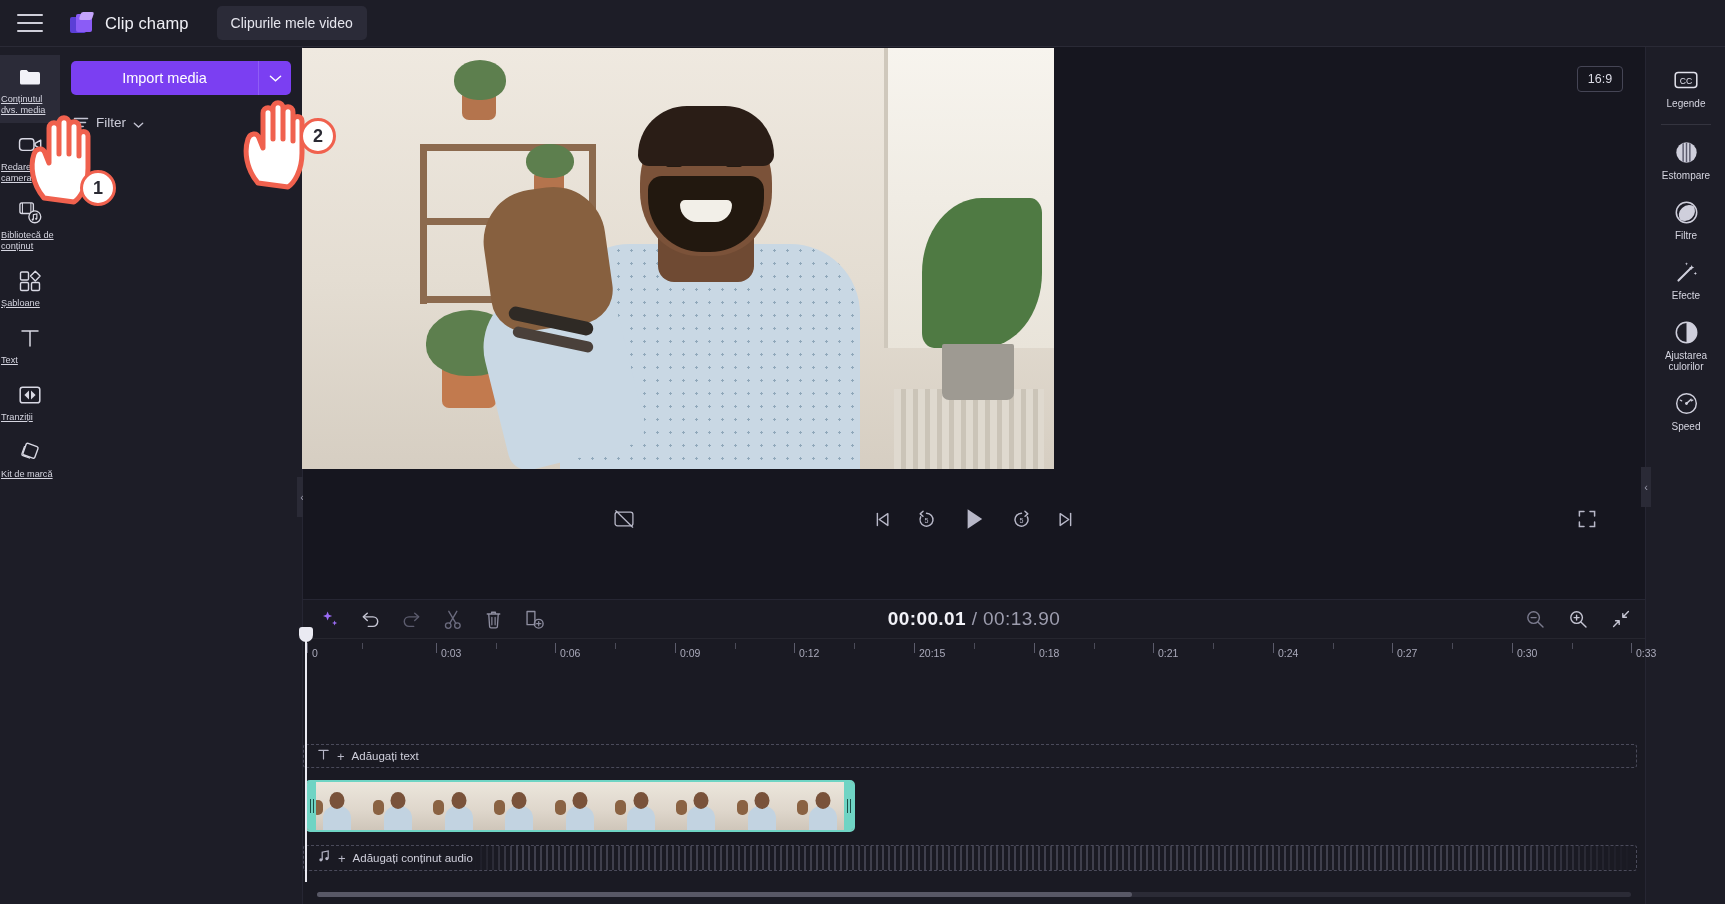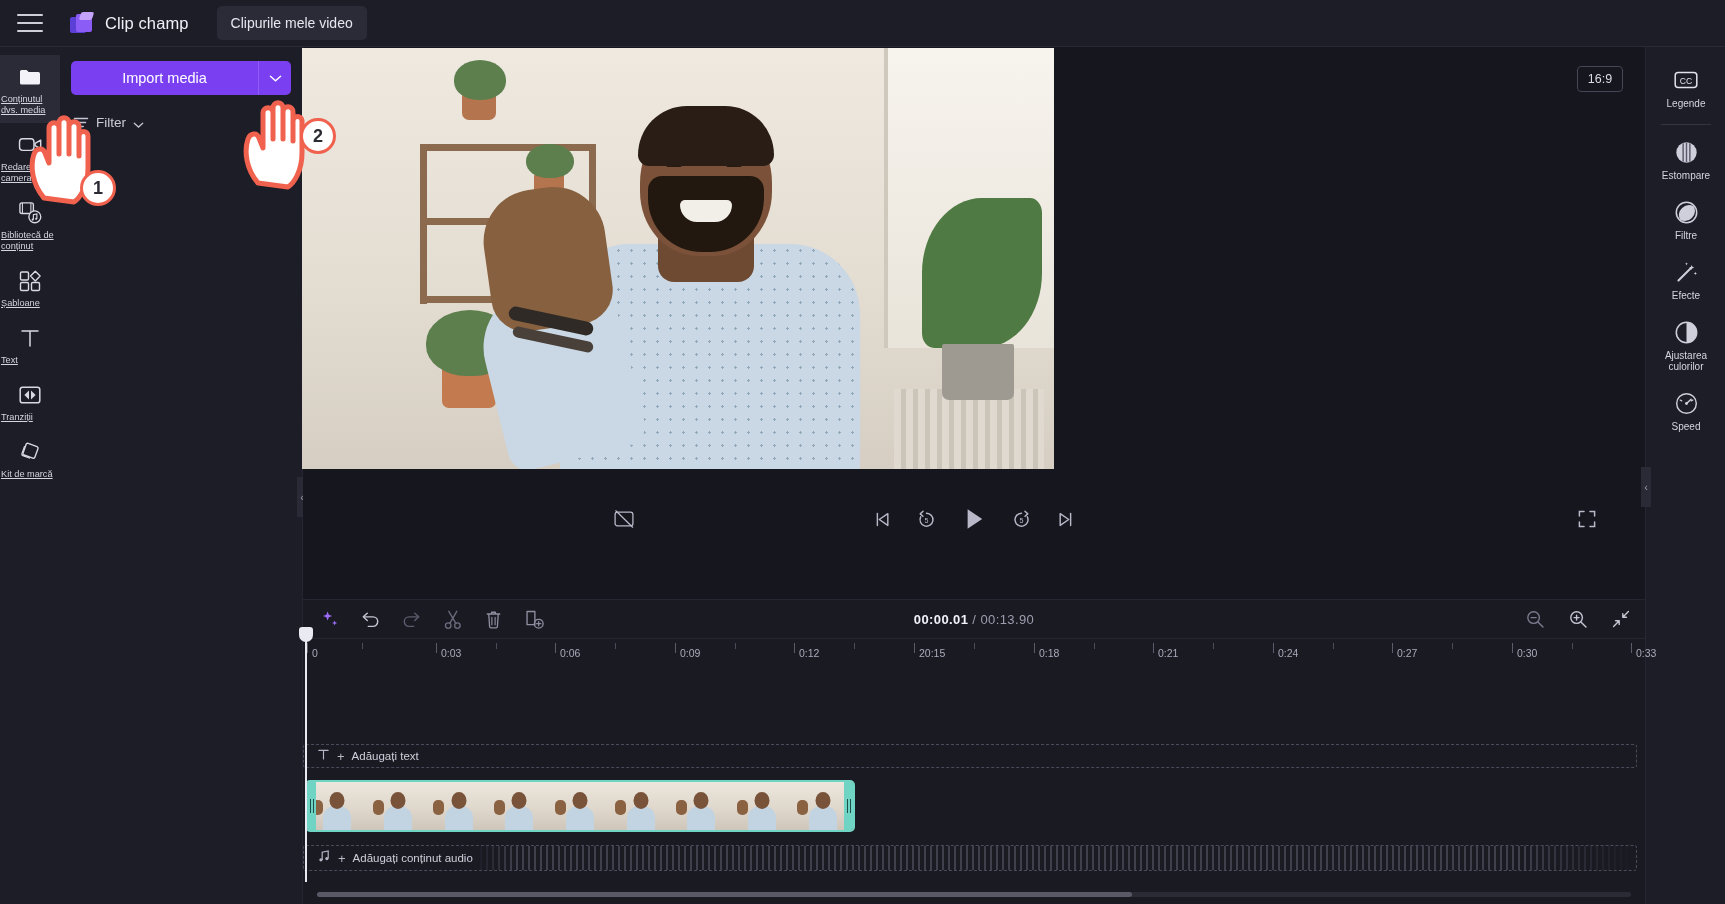--- a/index.html
+++ b/index.html
@@ -180,21 +180,21 @@
   
   #timeline {
     position: absolute; left: 303px; top: 599px; right: 80px; height: 305px;
     background: #1a1a23; border-top: 1px solid #262633;
   }
   .tl-toolbar { position: relative; height: 38px; display: flex; align-items: center; }
   .tl-tools { display: flex; align-items: center; gap: 20px; margin-left: 16px; }
   .tl-btn { cursor: pointer; display: flex; align-items: center; justify-content: center;
     width: 21px; height: 21px; }
   .tl-time { position: absolute; left: 50%; transform: translateX(-50%);
-    font-size: 13px; letter-spacing: .4px; }
+    font-size: 19px; letter-spacing: .4px; }
   .tl-time .cur { color: #f2f2f8; font-weight: bold; }
   .tl-time .tot { color: #9d9dae; }
   .tl-zoom { position: absolute; right: 14px; display: flex; align-items: center; gap: 22px; }
 
   .tl-ruler { position: relative; height: 28px; border-top: 1px solid #26262f; }
   .rtick { position: absolute; top: 0; }
   .rtick .bar { position: absolute; top: 4px; width: 1px; height: 10px; background: #5b5b6b; }
   .rtick .lab { position: absolute; top: 8px; left: 5px; font-size: 10.5px; color: #a9a9ba; white-space: nowrap; }
   .rtick.minor .bar { top: 4px; height: 6px; background: #4a4a58; }
 

